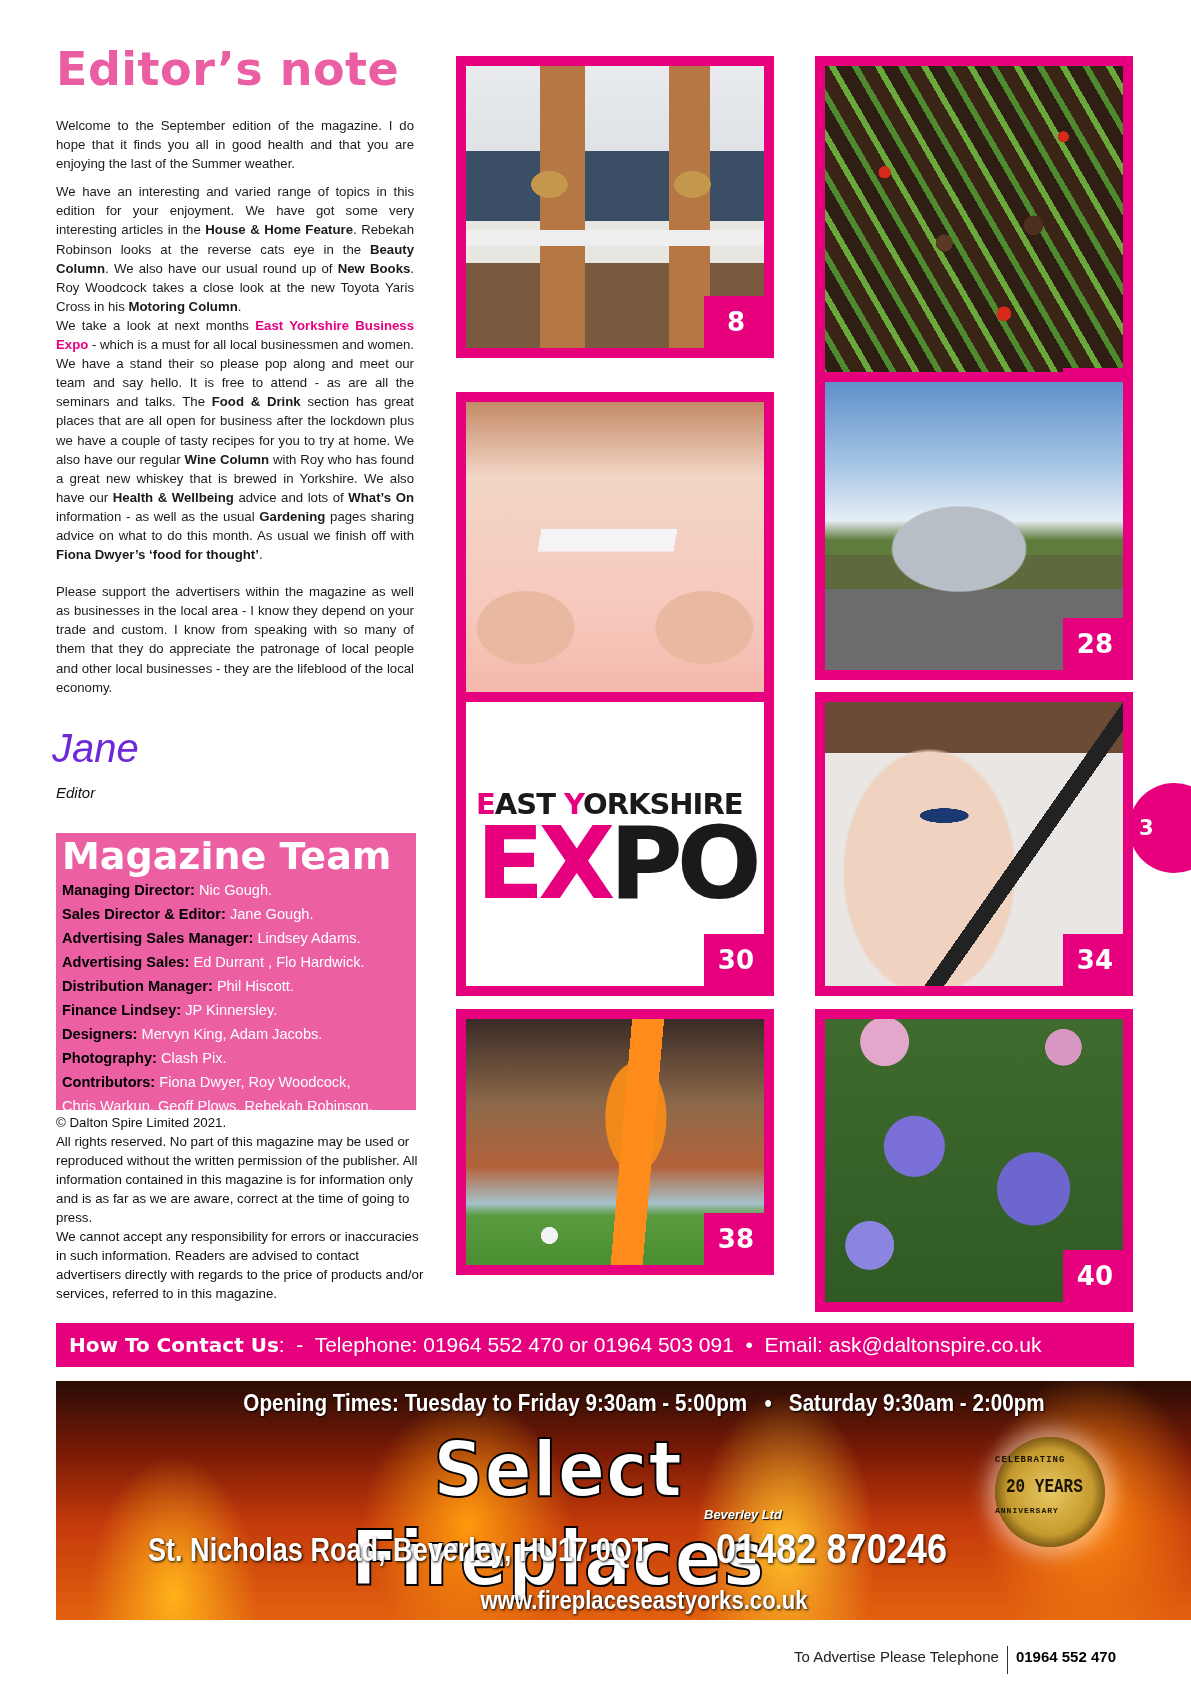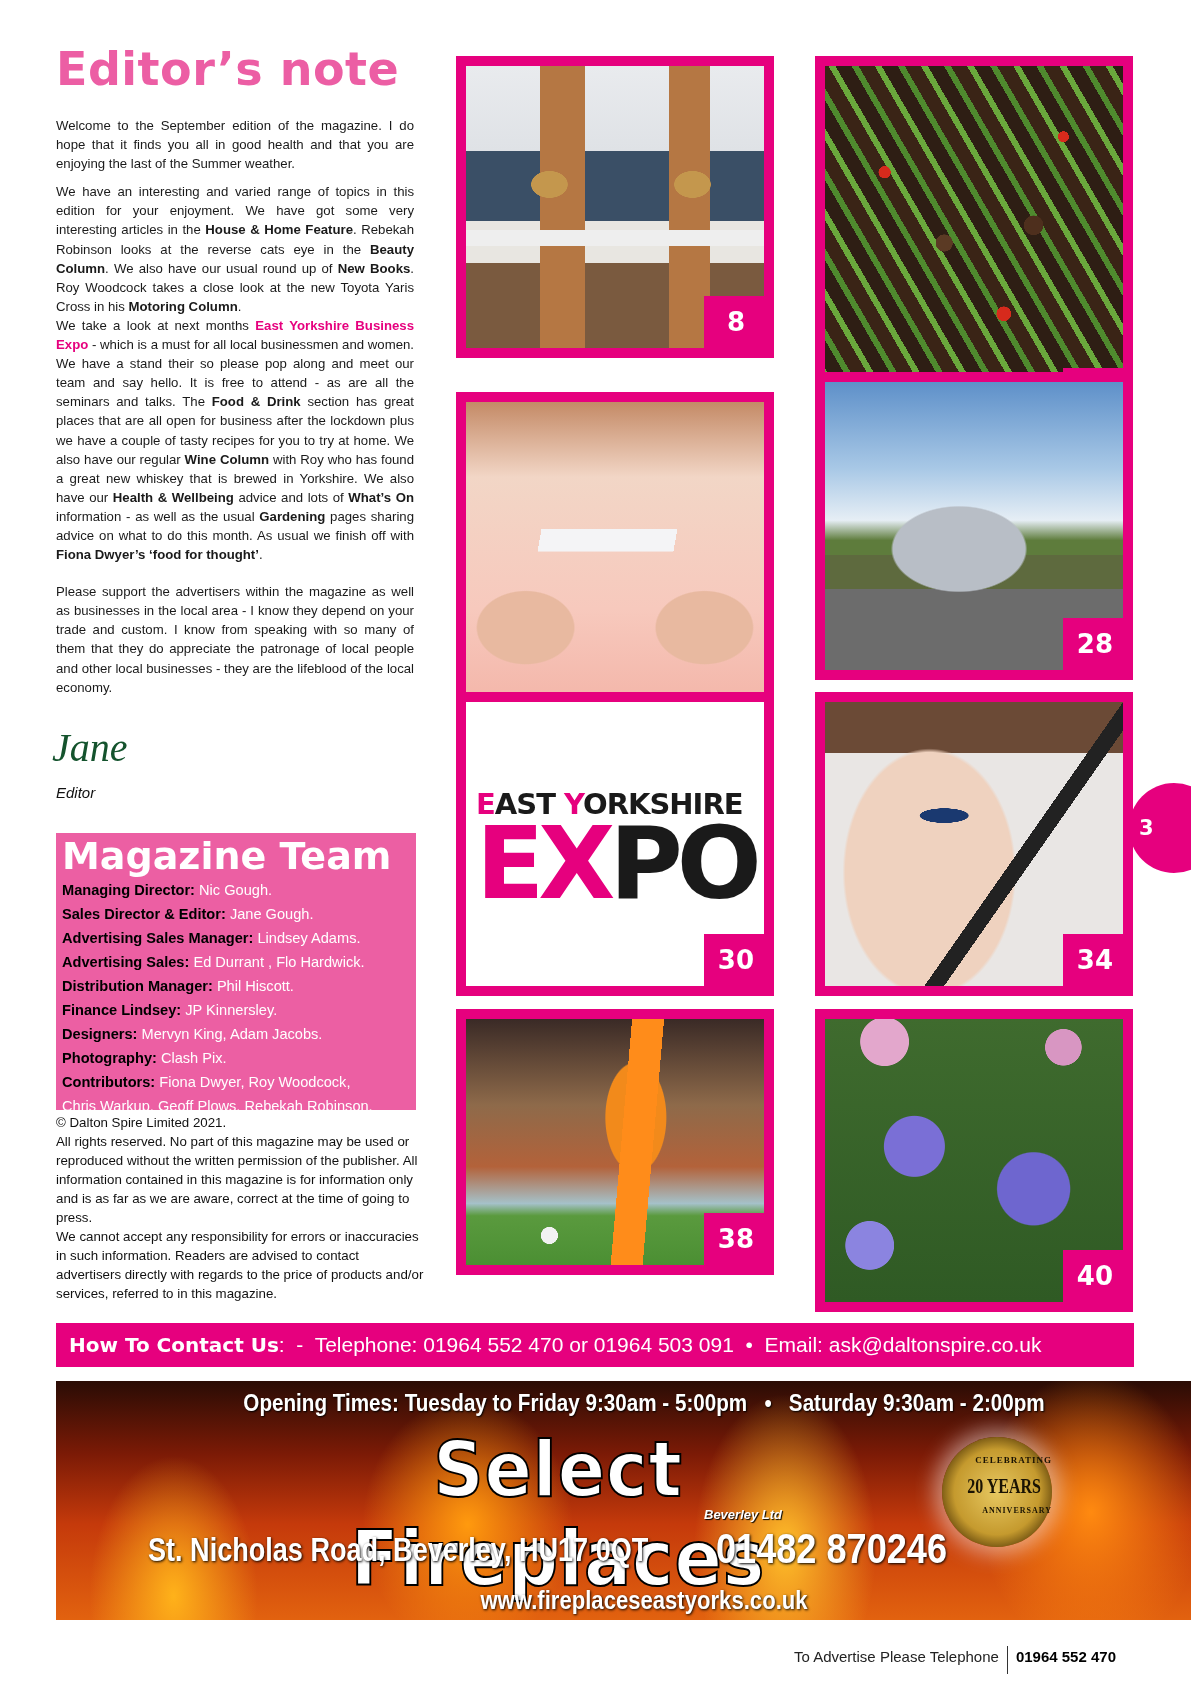--- a/index.html
+++ b/index.html
@@ -17,22 +17,22 @@
     font-size: 13.2px; line-height: 19.1px; text-align: justify; color: #1a1a1a;
   }
   .editor-body p { margin-bottom: 9px; }
   .editor-body p.tight { margin-bottom: 0; }
   .editor-body p.gap-big { margin-top: 18px; }
   .editor-body b { font-weight: bold; }
   .editor-body .pink { color: #e6007e; font-weight: bold; }
 
   .signature {
     position: absolute; left: 52px; top: 728px;
-    font-family: Liberation Serif, serif; font-style: italic;
-    font-size: 40px; color: #14532d; line-height: 1;
+    font-family: Liberation Sans, sans-serif; font-style: italic;
+    font-size: 40px; color: #6d28d9; line-height: 1;
   }
   .signature-role {
     position: absolute; left: 56px; top: 784px;
     font-style: italic; font-size: 15px; color: #111;
   }
 
   .team-box {
     position: absolute; left: 56px; top: 833px; width: 360px; height: 277px;
     background: #ec5fa3; padding: 4px 6px 0 6px;
   }
@@ -181,24 +181,24 @@
     position: absolute; top: 144px; left: 660px;
     font-weight: bold; font-size: 42px; transform: scaleX(0.86); transform-origin: left;
     text-shadow: 1px 1px 3px #000; white-space: nowrap;
   }
   .ad-url {
     position: absolute; top: 204px; left: 0; width: 100%;
     font-weight: bold; font-size: 26px; transform: scaleX(0.85);
     text-shadow: 1px 1px 3px #000;
   }
   .ad-seal {
-    position: absolute; left: 886px; top: 56px; width: 110px; height: 110px; border-radius: 50%;
+    position: absolute; left: 939px; top: 56px; width: 110px; height: 110px; border-radius: 50%;
     background: radial-gradient(circle, #e7c861 0%, #c59a2e 55%, #7a5a14 72%, #d9b95a 76%, #a47a1e 100%);
     box-shadow: 0 0 20px 8px rgba(255,255,255,0.45);
-    color: #1a1303; text-align: right; font-family: Liberation Serif, serif; font-weight: bold;
+    color: #1a1303; text-align: left; font-family: Liberation Mono, monospace; font-weight: bold;
   }
   .ad-seal .s-top { font-size: 9px; padding-top: 18px; letter-spacing: 1px; }
   .ad-seal .s-mid { font-size: 20px; margin-top: 10px; transform: scaleX(0.8); }
   .ad-seal .s-bot { font-size: 8px; margin-top: 8px; letter-spacing: 1px; }
 
   
   .footer {
     position: absolute; left: 794px; top: 1648px; font-size: 15px; color: #222; white-space: nowrap;
   }
   .footer .divider {

